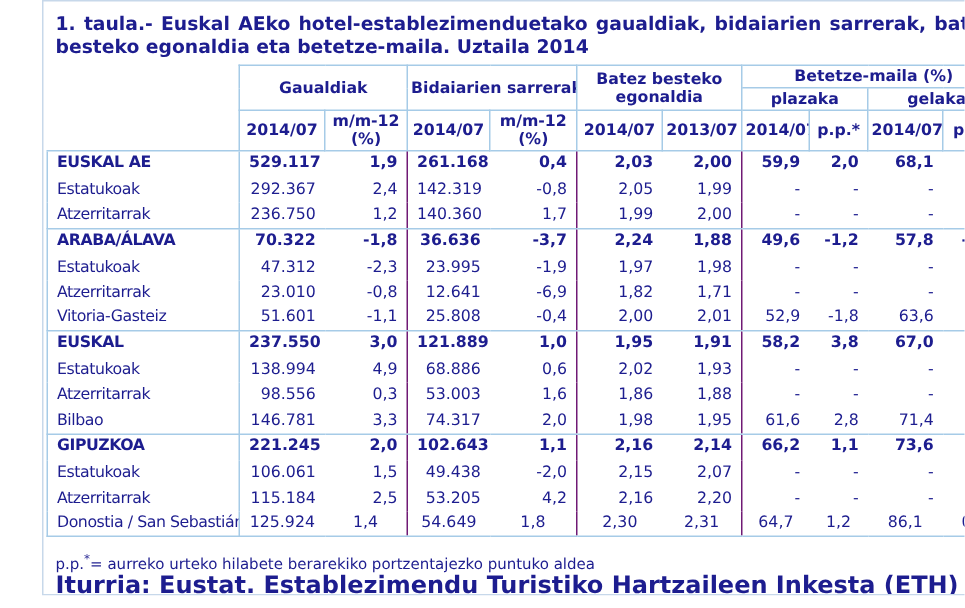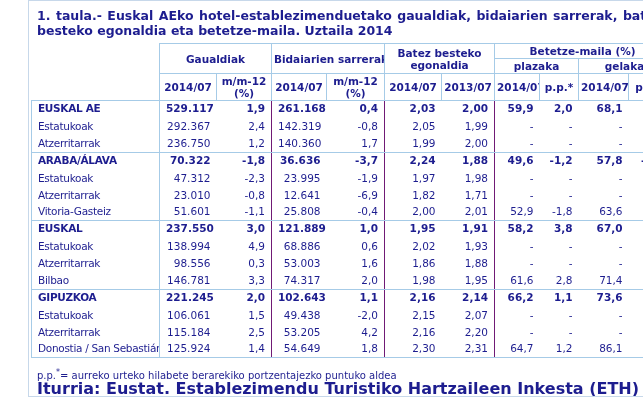--- a/index.html
+++ b/index.html
@@ -57,21 +57,21 @@
     border-left:1px solid #a6cbe7;
     border-right:1px solid #a6cbe7;
     padding-left:6px;
     letter-spacing:-0.3px;
   }
   td.n { text-align:right; }
   td.g { border-left:1px solid #701a75; }
   td.last { border-right:1px solid #a6cbe7; }
   tr.b td { font-weight:bold; padding-top:1px; padding-bottom:3px; }
   tr.sep td { border-bottom:1px solid #a6cbe7; }
-  tbody tr:last-child td { border-bottom:1px solid #a6cbe7; }
+  tbody tr:last-child td { border-bottom:1px solid #a6cbe7;text-align:center; }
   .notes { margin:8px 0 0 8px; }
   .footnote { font-size:10px; line-height:13px; color:#1d1d8f; }
   .footnote sup { font-size:8px; }
   .source { font-size:16px; font-weight:bold; line-height:14px; color:#1d1d8f; }
 </style>
 </head>
 <body>
 
 <div class="page">
 

